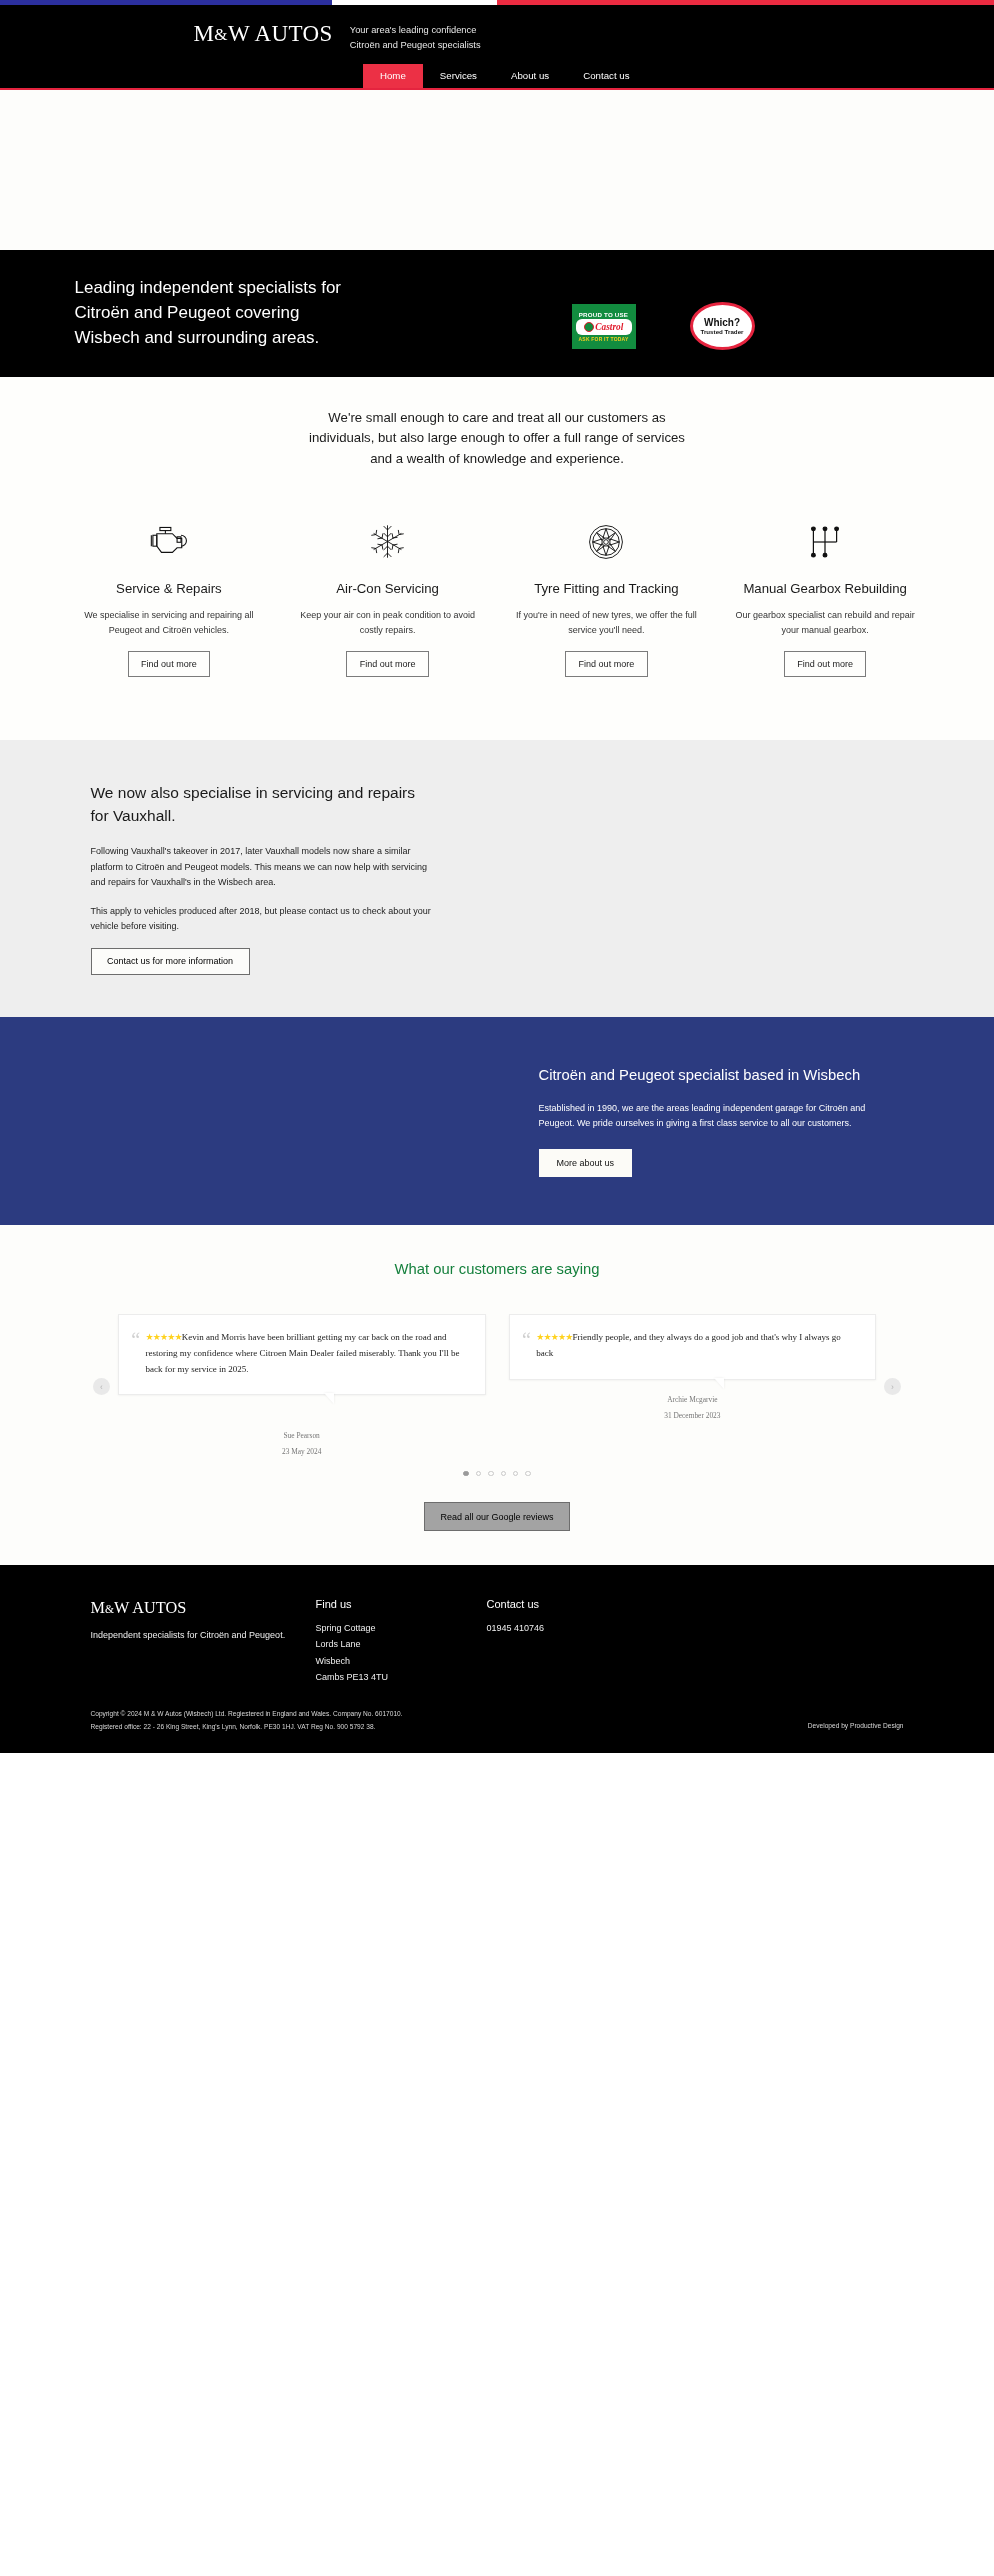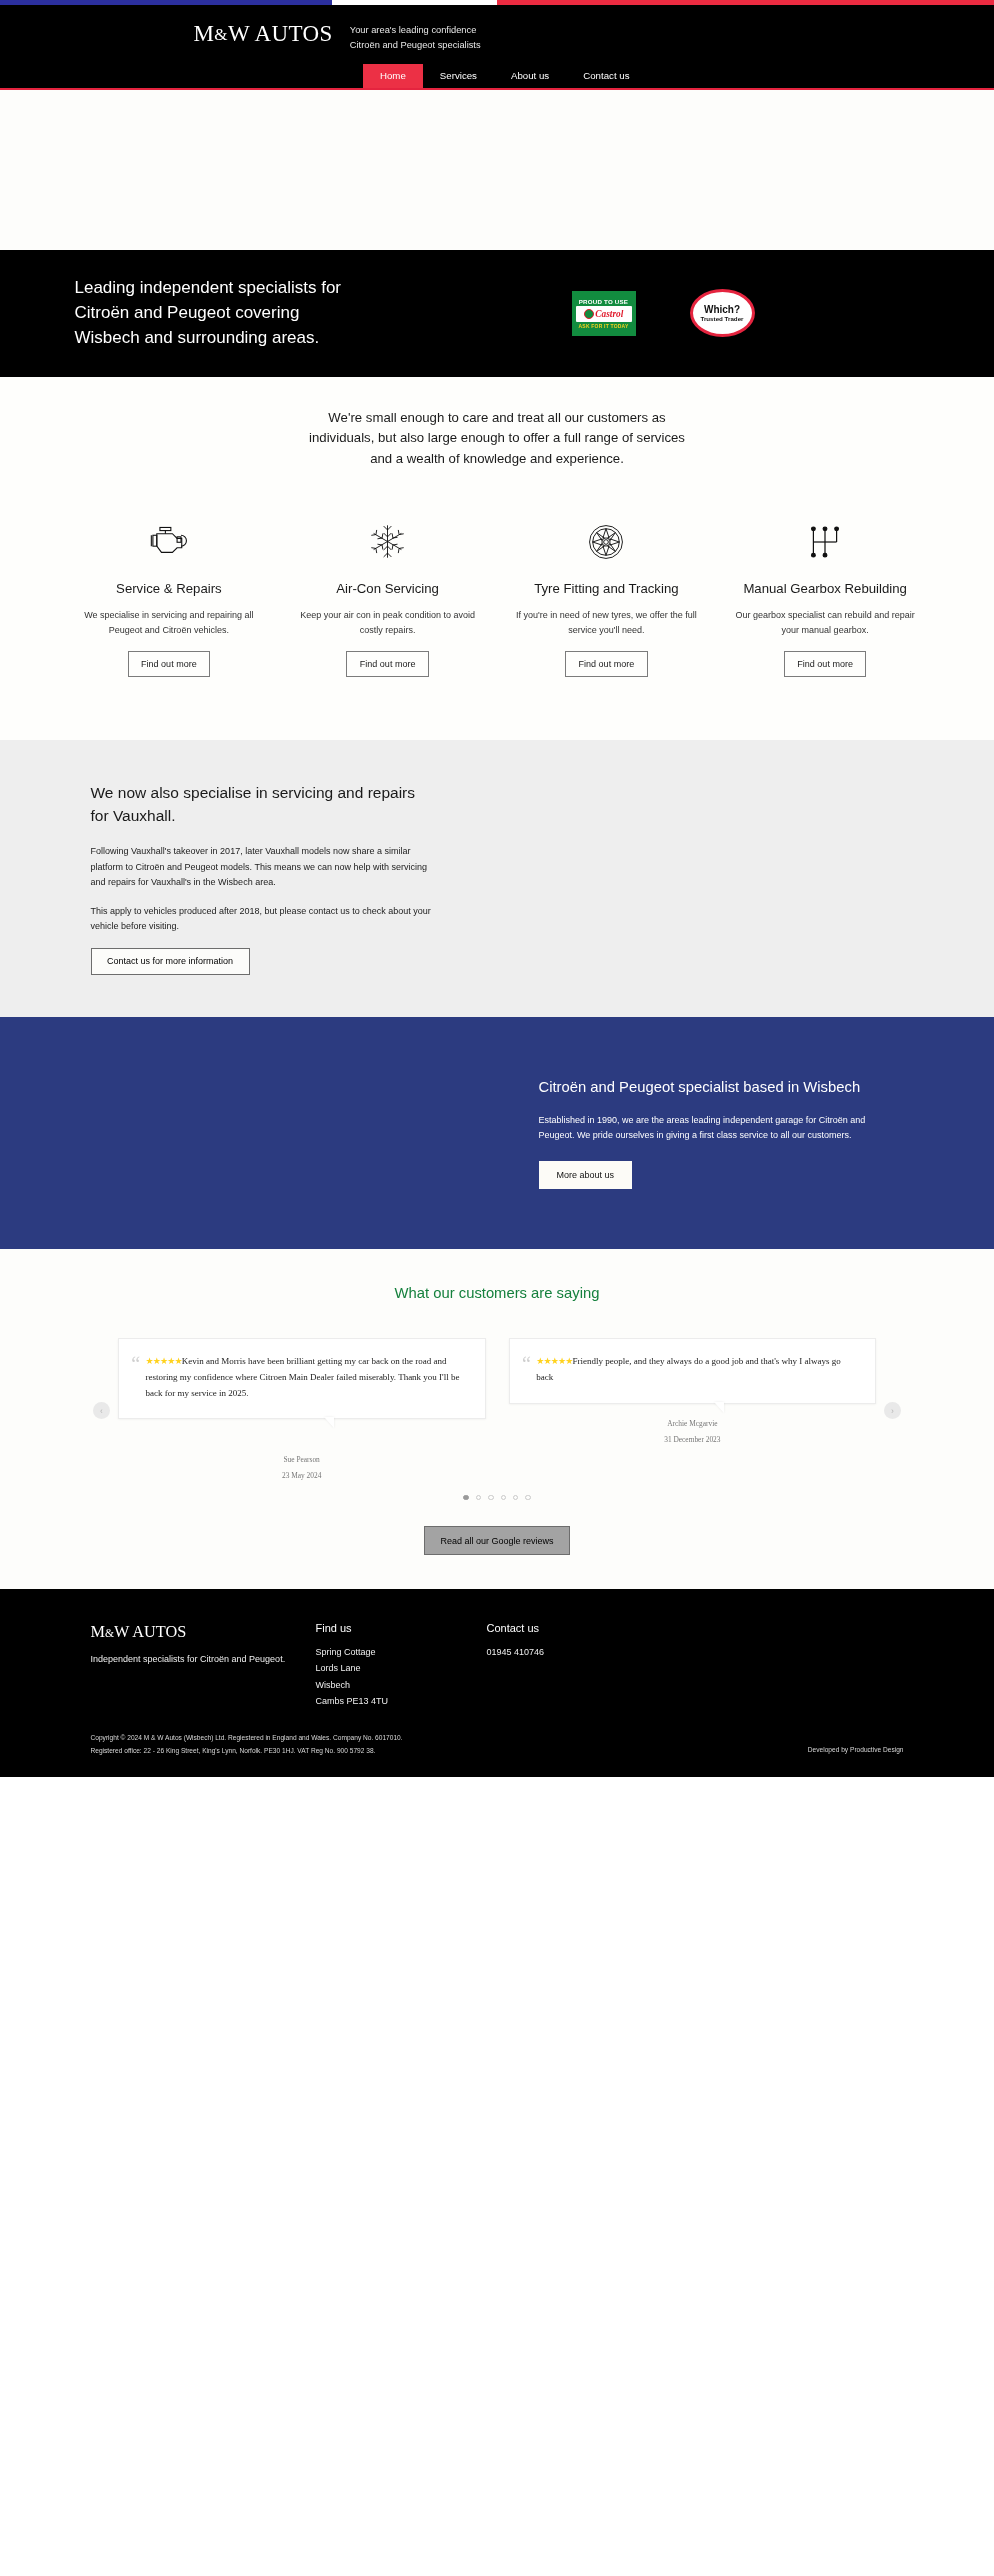--- a/index.html
+++ b/index.html
@@ -70,21 +70,21 @@
   }
 
   
   .black-banner {
     background: #000000;
     padding: 26.4px 0;
     min-height: 93px;
   }
   .banner-inner {
     width: 917px; margin: 0 auto;
-    display: flex; align-items: center;
+    display: flex; align-items: flex-end;
     padding: 0 36px;
   }
   .banner-heading {
     color: #ffffff;
     font-size: 17px;
     font-weight: 400;
     line-height: 1.45;
     flex: 1;
     max-width: 497px;
   }
@@ -93,21 +93,21 @@
     width: 64px; height: 45px;
     background: #128c3f;
     display: flex; flex-direction: column;
     align-items: center; justify-content: center;
     gap: 1.6px;
   }
   .castrol-badge .ct-top {
     color: #fff; font-size: 6.2px; font-weight: bold; letter-spacing: 0.2px;
   }
   .castrol-badge .ct-mid {
-    background: #fff; width: 56px; height: 15.5px; border-radius: 1px;
+    background: #fff; width: 56px; height: 15.5px; border-radius: 6px;
     display: flex; align-items: center; justify-content: center; gap: 1.6px;
   }
   .castrol-badge .ct-mark {
     width: 10px; height: 10px; border-radius: 50%;
     background: #128c3f; border: 1.2px solid #e01a2b;
   }
   .castrol-badge .ct-word {
     color: #e01a2b; font-family: "Liberation Serif", serif;
     font-style: italic; font-weight: bold; font-size: 9.3px;
   }
@@ -179,21 +179,21 @@
     font-family: "Liberation Sans", sans-serif;
   }
 
   
   .blue-section {
     background: #2c3b80;
     min-height: 191px;
     padding: 48px 0;
   }
   .blue-inner {
-    width: 901px; margin: 12px auto; padding: 0 44px;
+    width: 901px; margin: 0 auto; padding: 0 44px;
     display: flex; justify-content: flex-end;
   }
   .blue-col { width: 365px; color: #ffffff; }
   .blue-title { font-size: 14.8px; font-weight: 400; line-height: 1.45; margin-bottom: 14px; }
   .blue-p { font-size: 9px; line-height: 1.75; margin-bottom: 17px; }
   .blue-btn {
     display: inline-block; background: #fcfbf7; color: #111;
     border: 0.8px solid #fcfbf7; padding: 7.8px 17px;
     font-size: 9px; cursor: pointer;
     font-family: "Liberation Sans", sans-serif;

